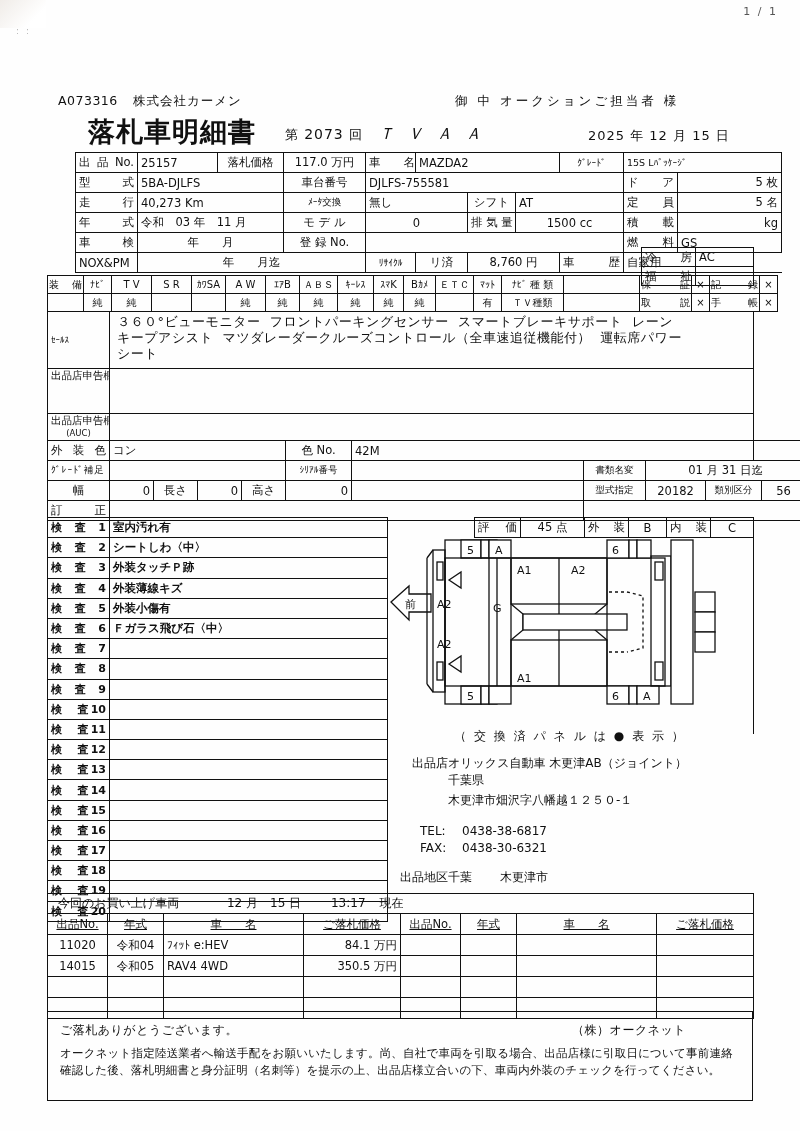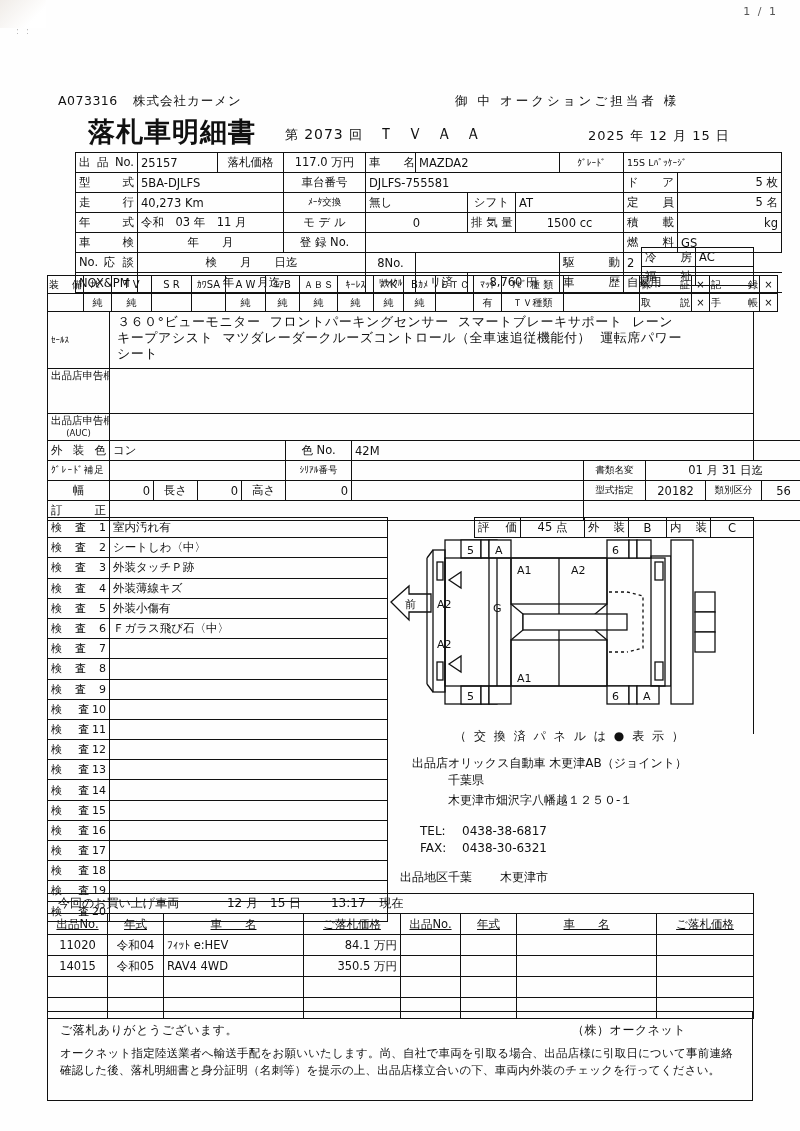--- a/index.html
+++ b/index.html
@@ -68,21 +68,21 @@
     font-size: 27px; font-weight: bold;
     letter-spacing: 1px;
     font-family: "DejaVu Sans", "Liberation Sans", sans-serif;
   }
   .title-kai {
     position: absolute; left: 285px; top: 8px;
     font-size: 13px; letter-spacing: 1px;
   }
   .title-tvaa {
     position: absolute; left: 378px; top: 6px;
-    font-size: 16px; letter-spacing: 4px;
+    font-size: 16px; letter-spacing: 4px; font-style: italic;
   }
   .title-date {
     position: absolute; left: 588px; top: 9px;
     font-size: 13px; letter-spacing: 1px; white-space: nowrap;
   }
 
   
   .tbl {
     position: absolute;
     border-collapse: collapse;
@@ -123,21 +123,21 @@
     padding: 2px 4px;
   }
   .sales-lbl { font-size: 9px; }
 
   
   #colorinfo { left: 47px; top: 440px; width: 706px; }
   #colorinfo td { height: 19px; }
 
   
   #inspect { left: 47px; top: 517px; width: 340px; }
-  #inspect td { height: 19.2px; }
+  #inspect td { height: 19.2px; font-weight: bold; }
   .insp-no { width: 62px; text-align: justify; text-align-last: justify; font-size: 11px; }
 
   #evalrow { left: 474px; top: 517px; width: 279px; }
   #evalrow td { height: 19px; text-align: center; font-size: 11.5px; }
 
   
   .diagram-box {
     position: absolute;
     left: 387px; top: 536px;
     width: 366px; height: 203px;
@@ -271,28 +271,20 @@
       <td class="lbl">積　　載</td>
       <td class="val-r">kg</td>
     </tr>
     <tr>
       <td class="lbl">車　　検</td>
       <td class="val-c" colspan="2">年　　月</td>
       <td class="lbl-c">登 録 No.</td>
       <td class="val" colspan="5"></td>
       <td class="lbl">燃　　料</td>
       <td class="val">GS</td>
-    </tr>
-    <tr>
-      <td class="lbl">No. 応 談</td>
-      <td class="val-c" colspan="3">検　　月　　日迄</td>
-      <td class="lbl-c">8No.</td>
-      <td class="val" colspan="3"></td>
-      <td class="lbl">駆　　動</td>
-      <td class="val" colspan="2" style="border-right:none">2</td>
     </tr>
     <tr>
       <td class="lbl">NOX&amp;PM</td>
       <td class="val-c" colspan="3">年　　月迄</td>
       <td class="lbl-c sm">ﾘｻｲｸﾙ</td>
       <td class="lbl-c">リ済</td>
       <td class="val-c" colspan="2">8,760 円</td>
       <td class="lbl">車　　歴</td>
       <td class="val" colspan="2" style="border-right:none">自家用</td>
     </tr>

